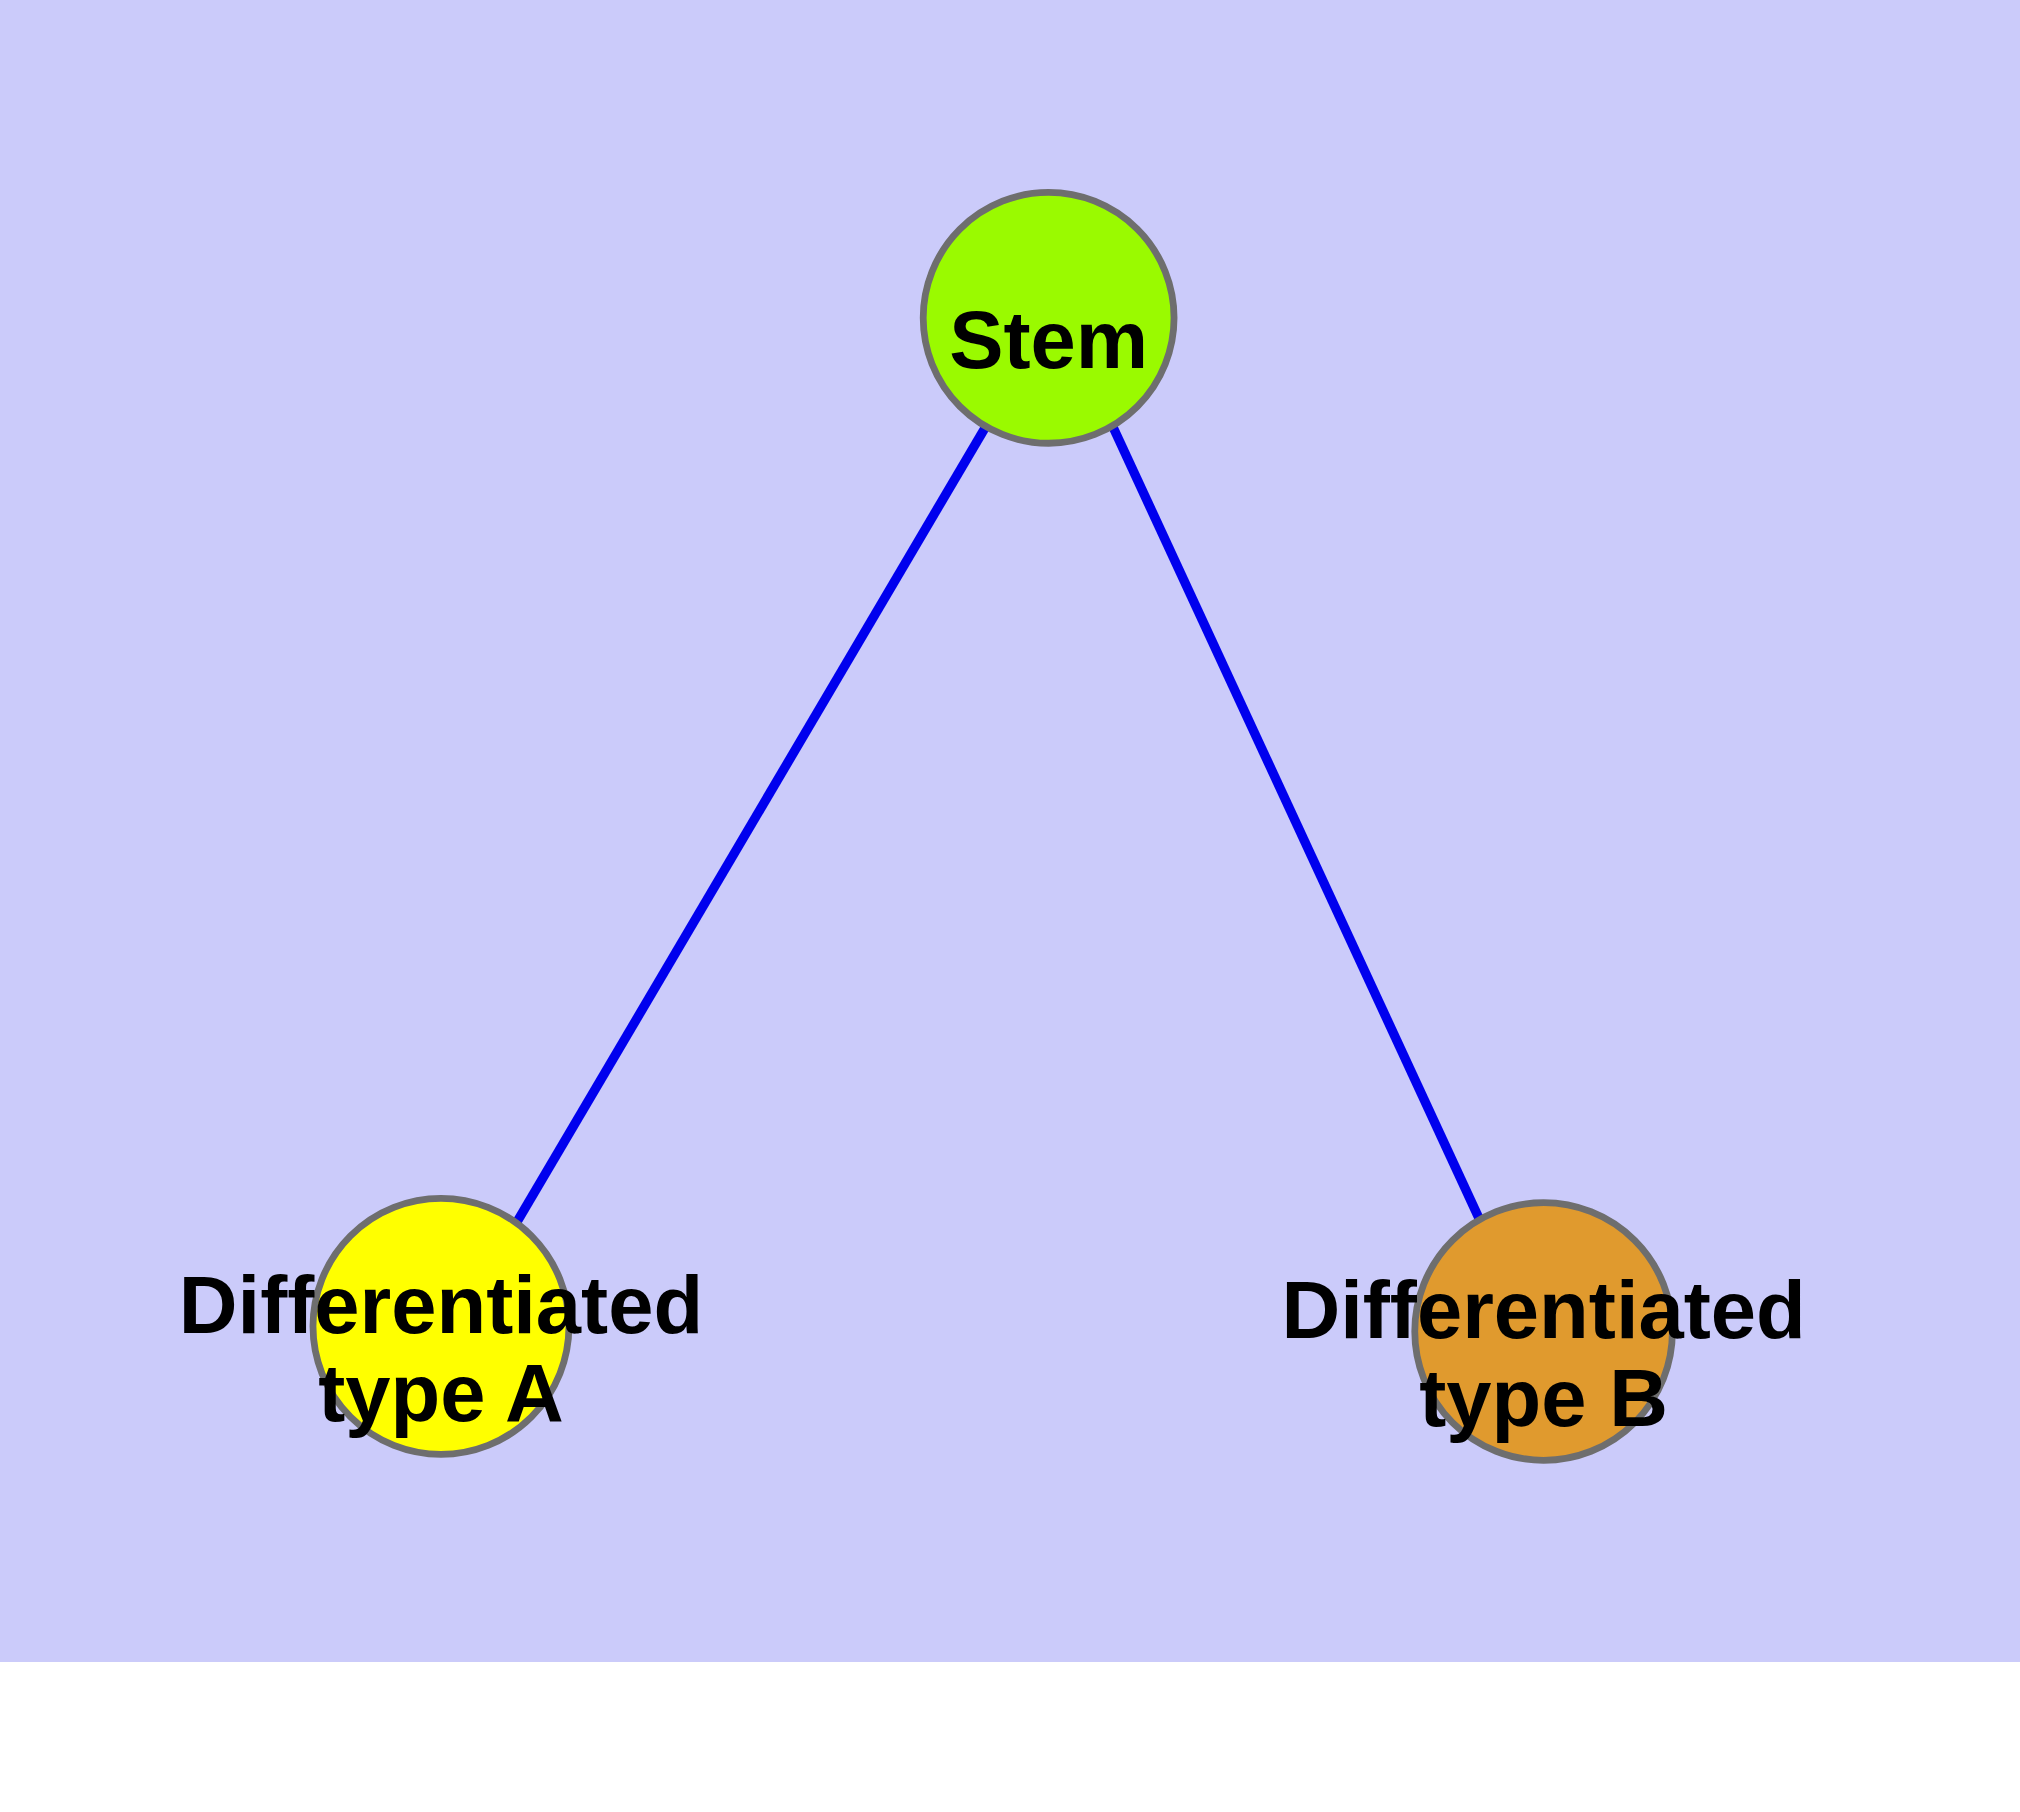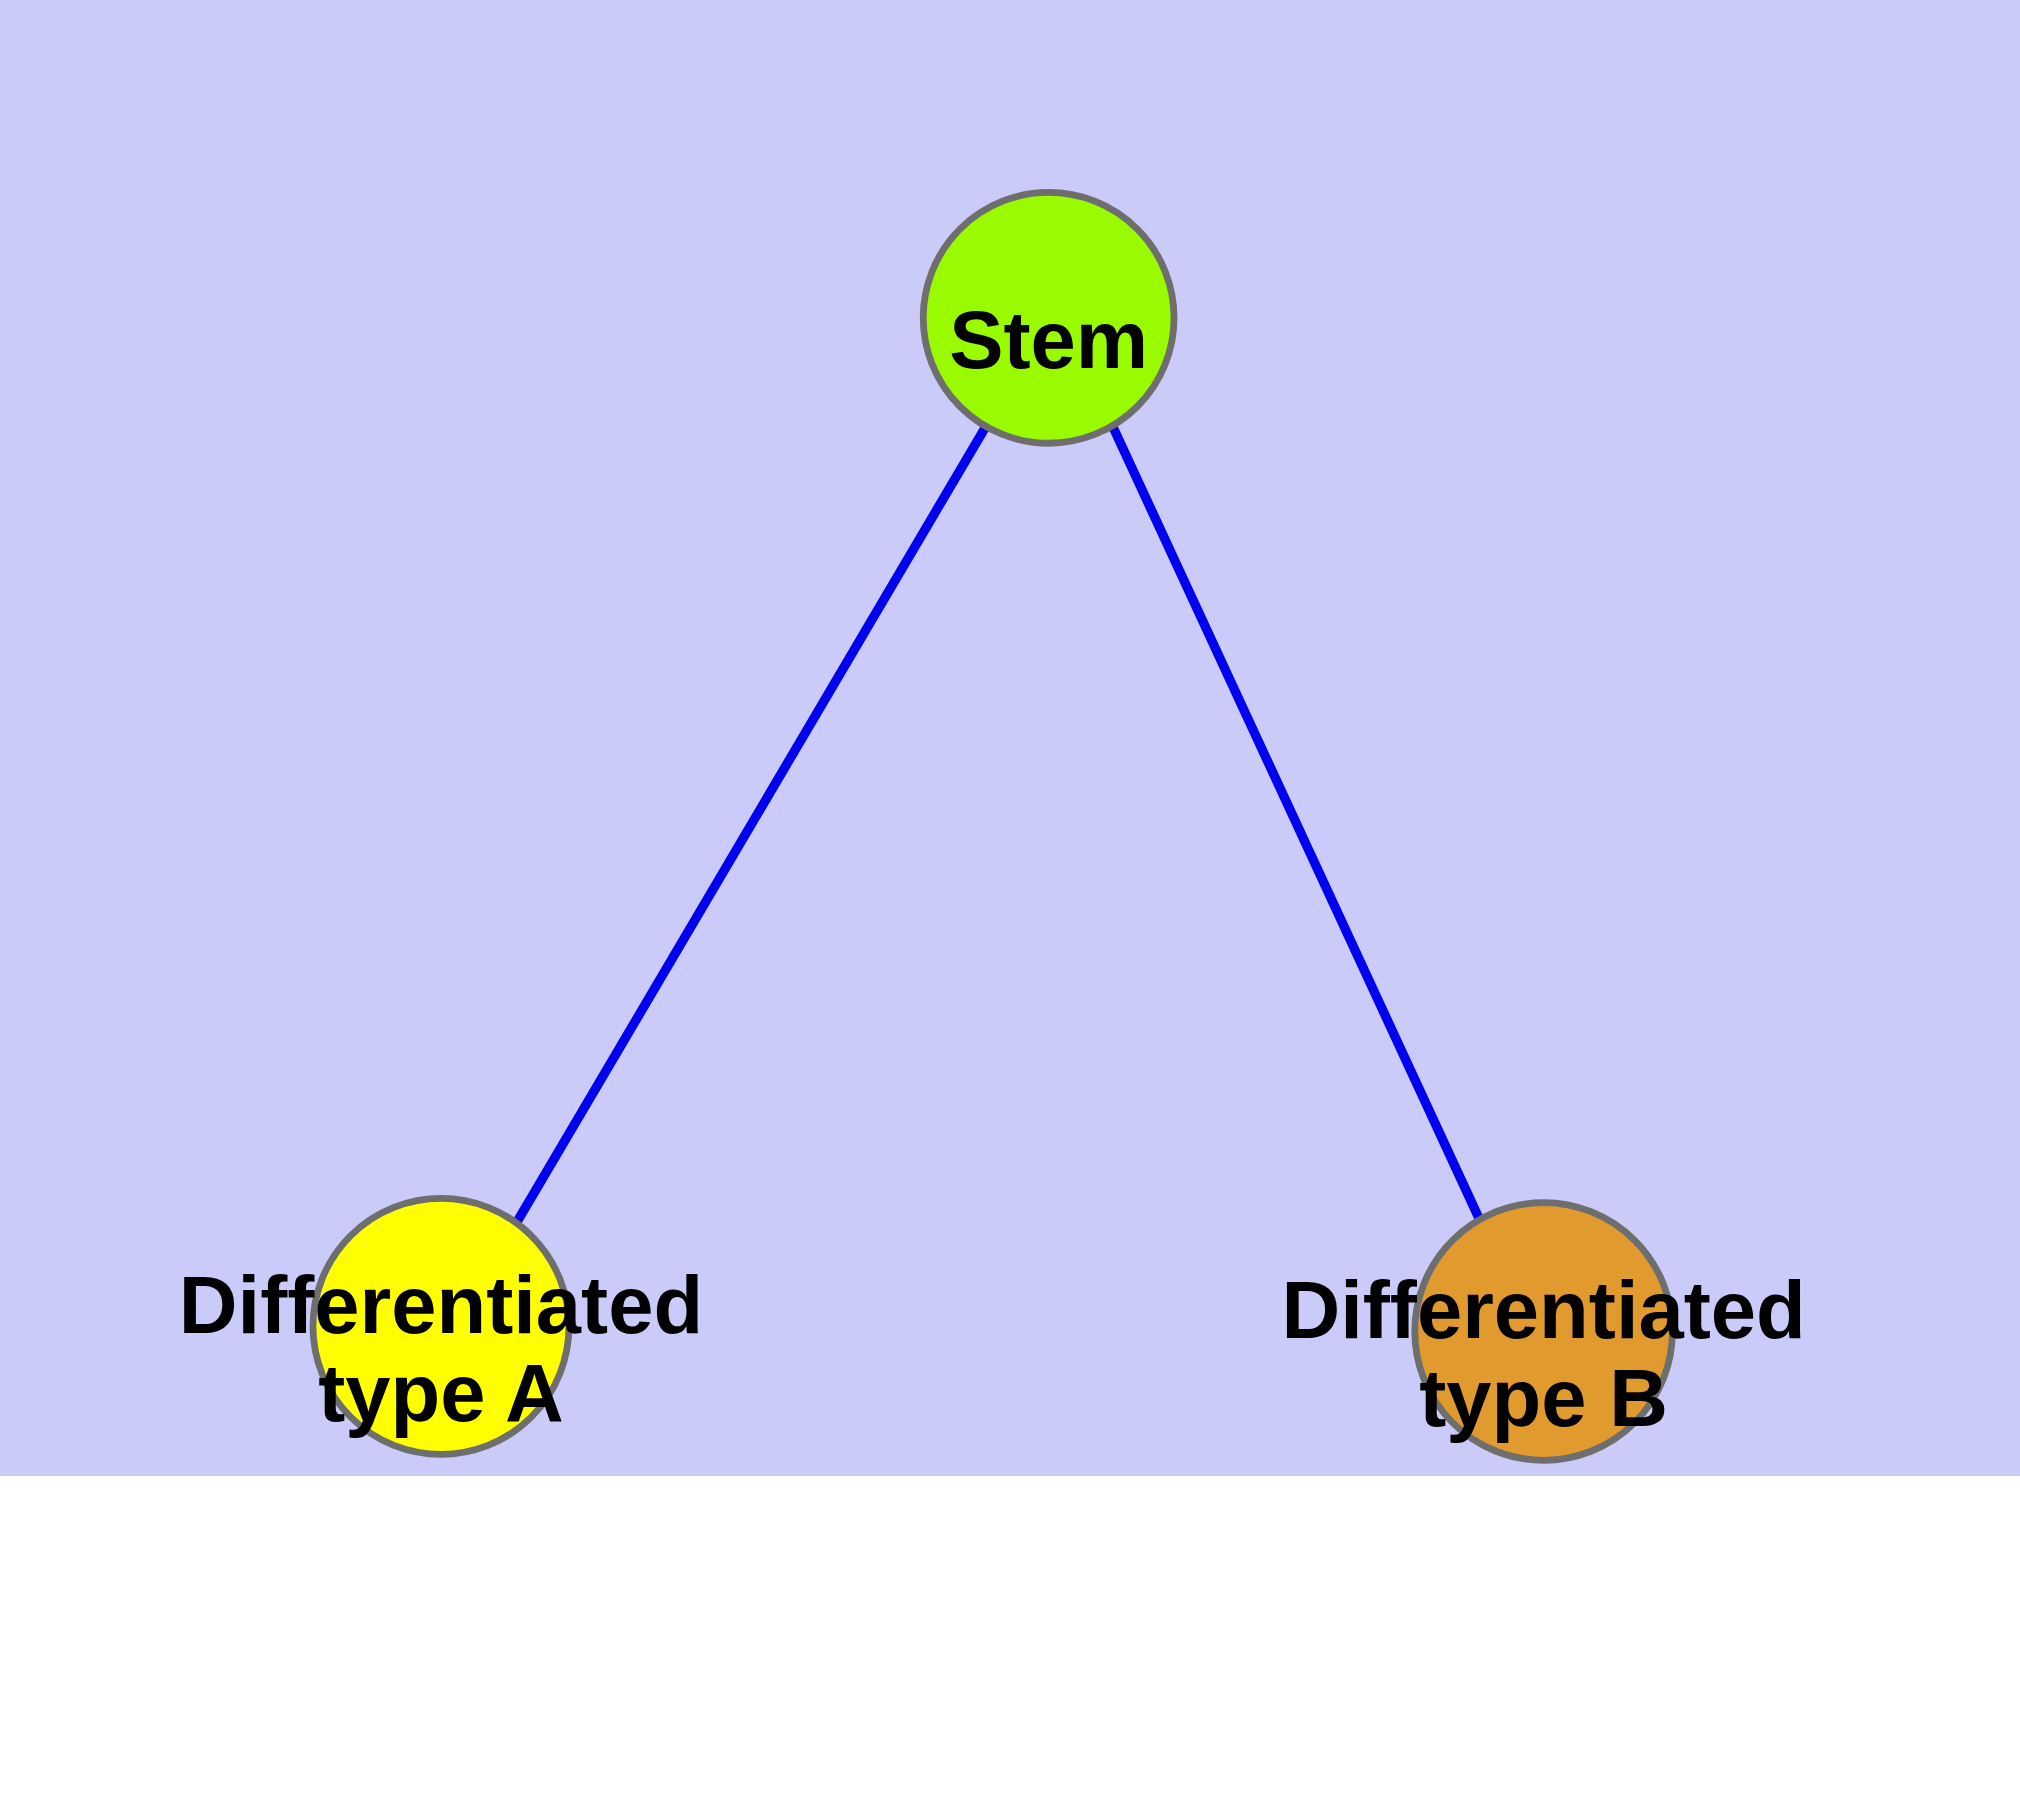--- a/index.html
+++ b/index.html
@@ -33,21 +33,21 @@
     fill: #000000;
     text-anchor: middle;
     dominant-baseline: middle;
     paint-order: normal;
     white-space: pre;
   }
 </style>
 </head>
 <body>
 
-<div id="stage" style="width: 2021px; height: 1476px;">
+<div id="stage" style="width: 2021px; height: 1662px;">
 
   <div id="canvas-bg" style="background: rgb(203, 203, 250);"></div>
 
   <svg id="graph-svg" viewBox="0 0 2384 2138" xmlns="http://www.w3.org/2000/svg">
 
     <g>
       <line id="edge0" x1="1163" y1="503" x2="609" y2="1443" stroke="#0000EE" stroke-width="11" stroke-linecap="butt"></line>
       <line id="edge1" x1="1313" y1="504" x2="1746" y2="1440" stroke="#0000EE" stroke-width="11" stroke-linecap="butt"></line>
     </g>
 

